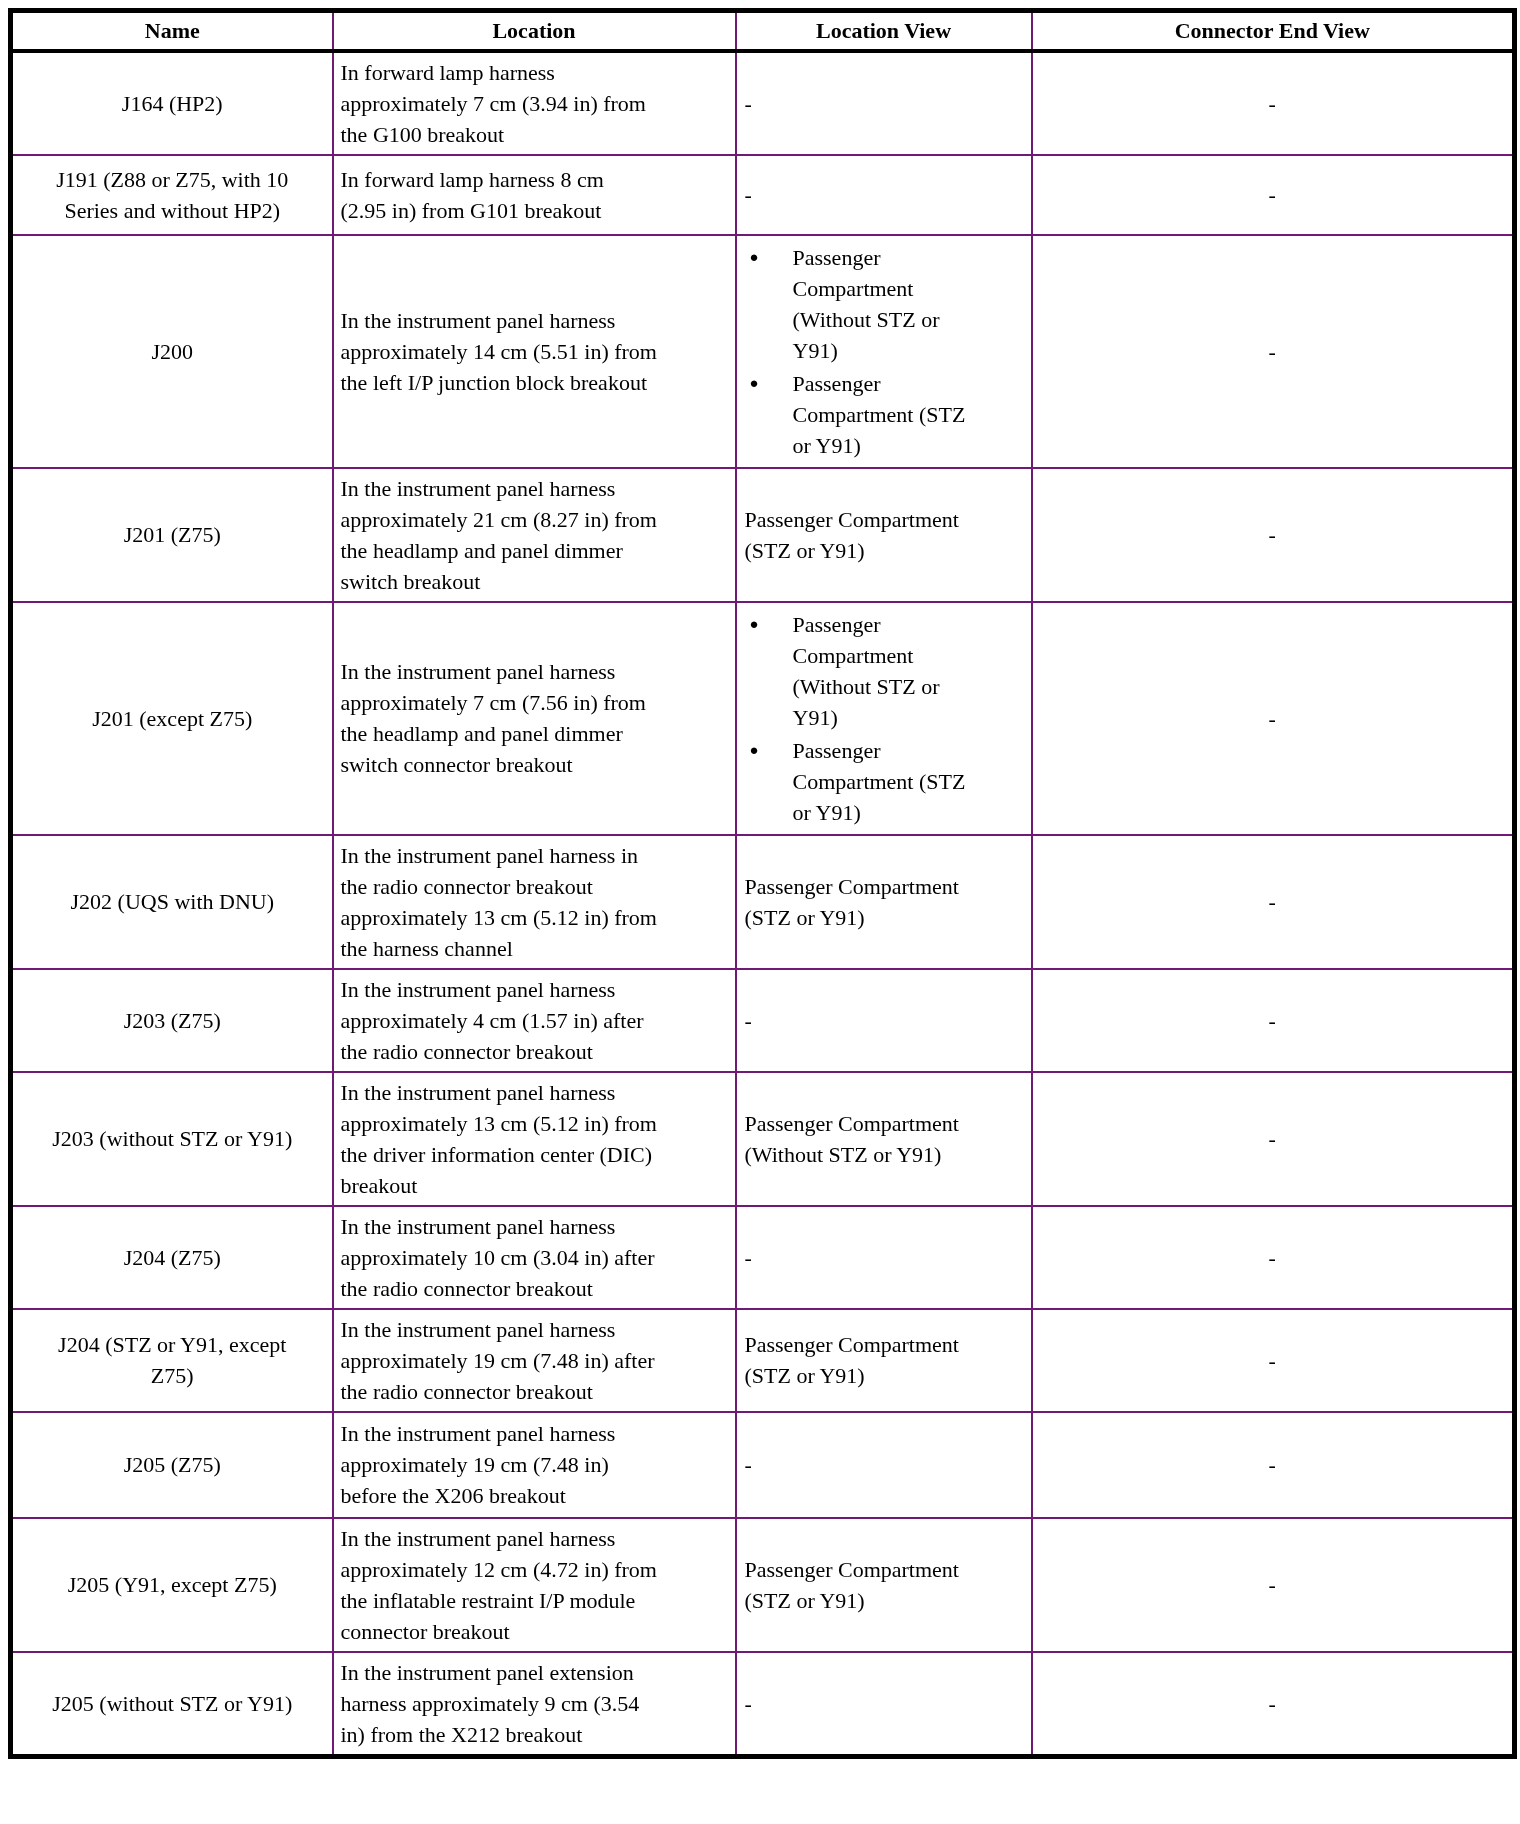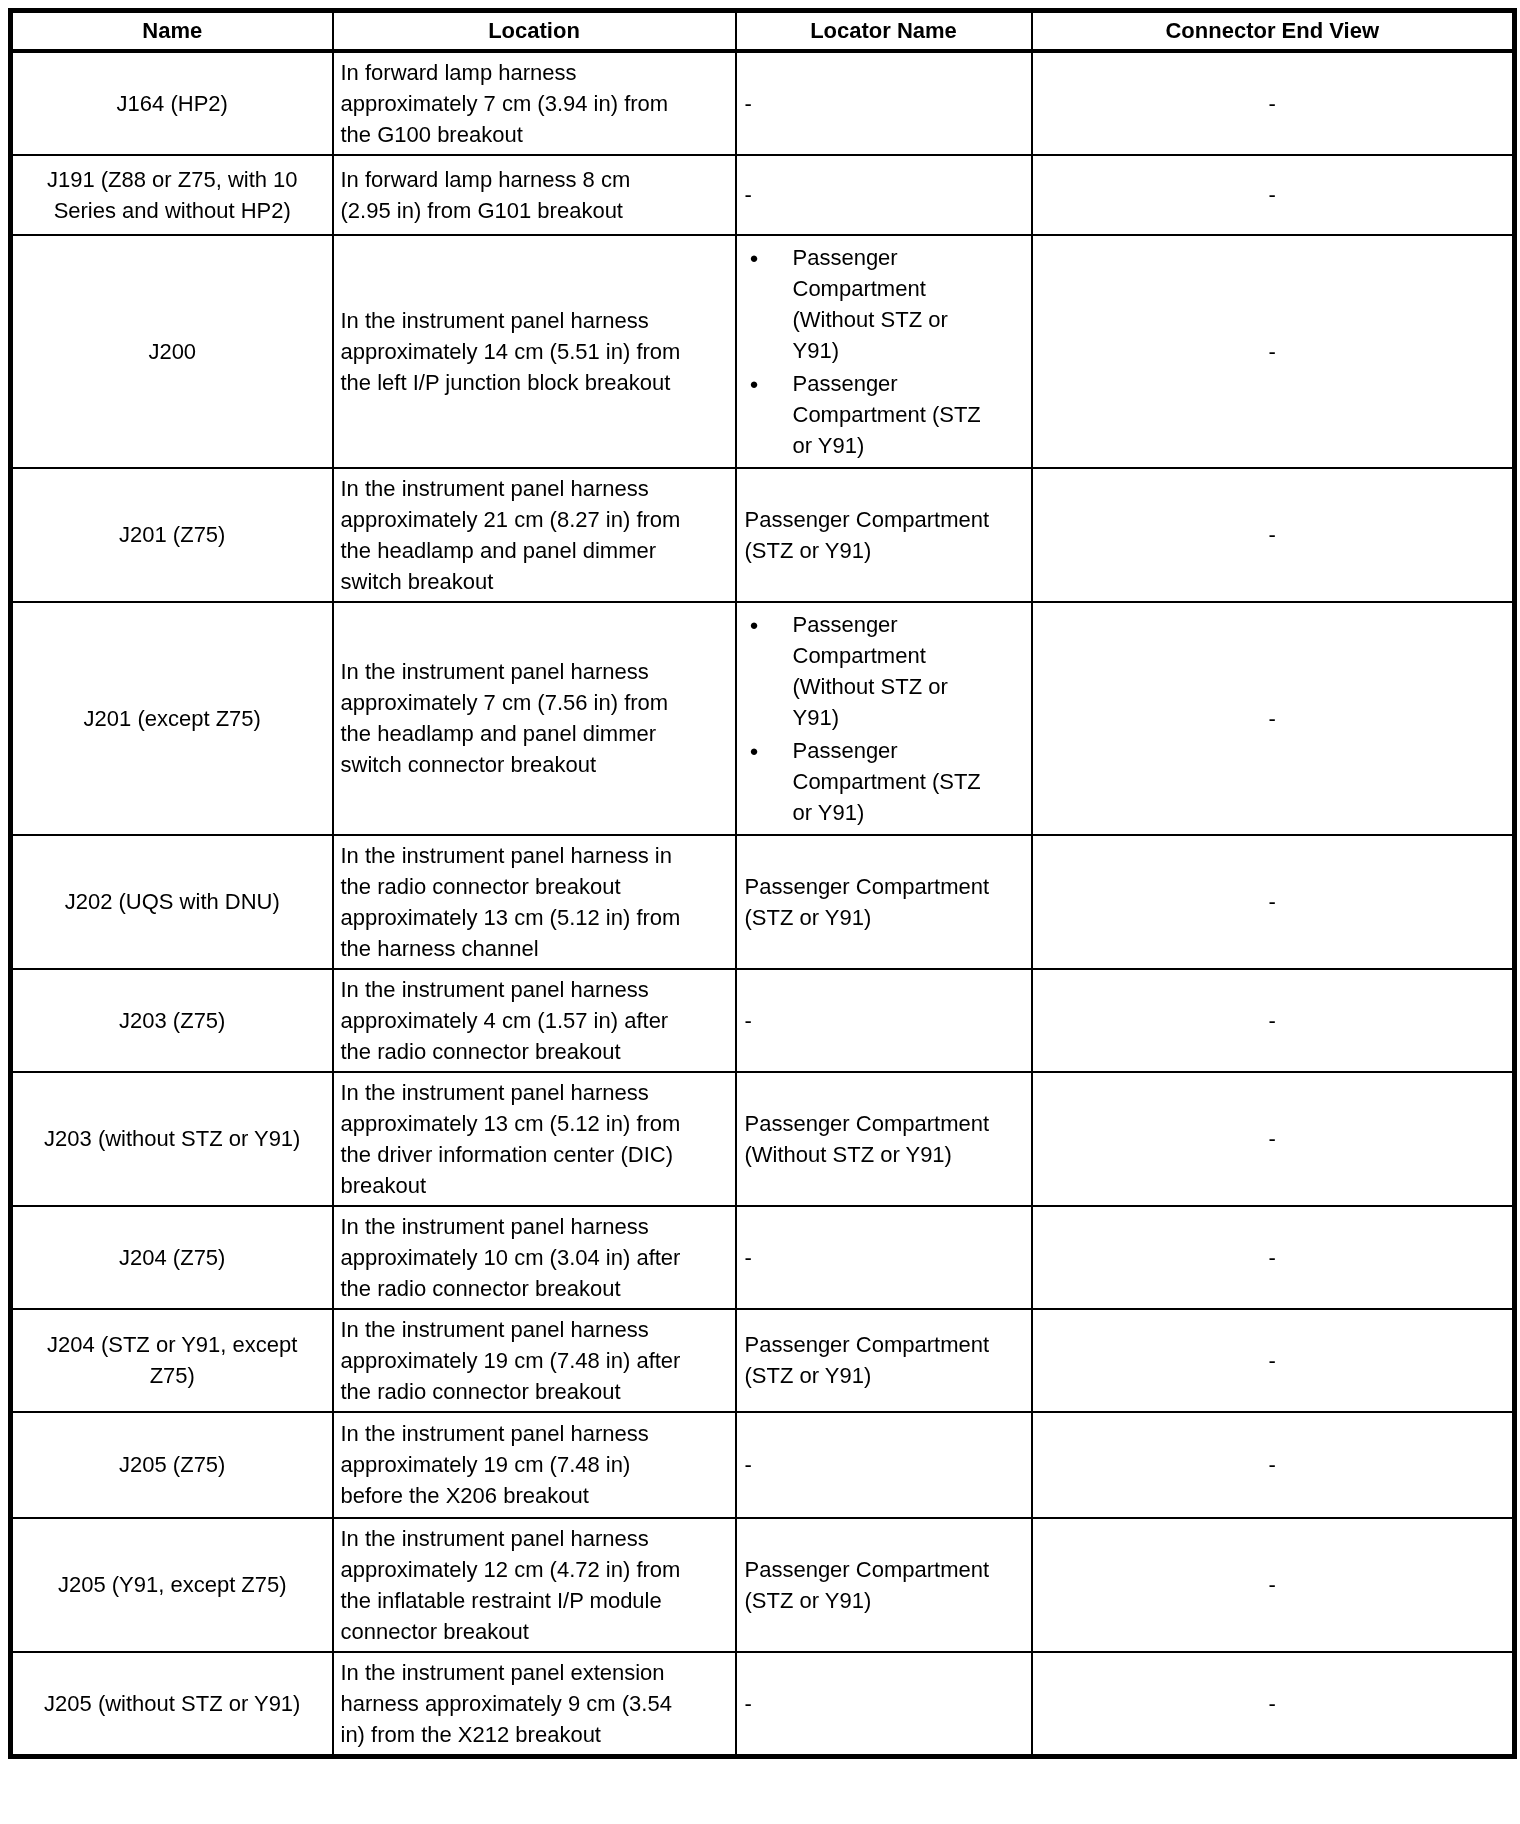--- a/index.html
+++ b/index.html
@@ -16,26 +16,27 @@
     background: #ffffff;
   }
   table.tbl {
     width: 100%;
     border-collapse: collapse;
     table-layout: fixed;
     border: 5px solid #000000;
     background: #ffffff;
   }
   table.tbl th, table.tbl td {
-    border: 2px solid #000000;
+    border: 2px solid #701a75;
     font-size: 22px;
     line-height: 31px;
     vertical-align: middle;
     overflow: hidden;
     box-sizing: border-box;
+    font-family: Liberation Serif, serif;
   }
   table.tbl thead th {
     font-weight: bold;
     text-align: center;
     border-bottom: 4px solid #000000;
     height: 40px;
     padding: 2px 4px;
   }
   td.name-cell {
     text-align: center;
@@ -84,21 +85,21 @@
     <colgroup>
       <col style="width:322px">
       <col style="width:403px">
       <col style="width:296px">
       <col style="width:483px">
     </colgroup>
     <thead>
       <tr>
         <th>Name</th>
         <th>Location</th>
-        <th>Locator Name</th>
+        <th>Location View</th>
         <th>Connector End View</th>
       </tr>
     </thead>
     <tbody id="tbody">
         <tr style="height: 104px;">
           <td class="name-cell">J164 (HP2)</td>
           <td class="loc-cell">In forward lamp harness
 approximately 7 cm (3.94 in) from
 the G100 breakout</td>
           <td class="locator-cell">

